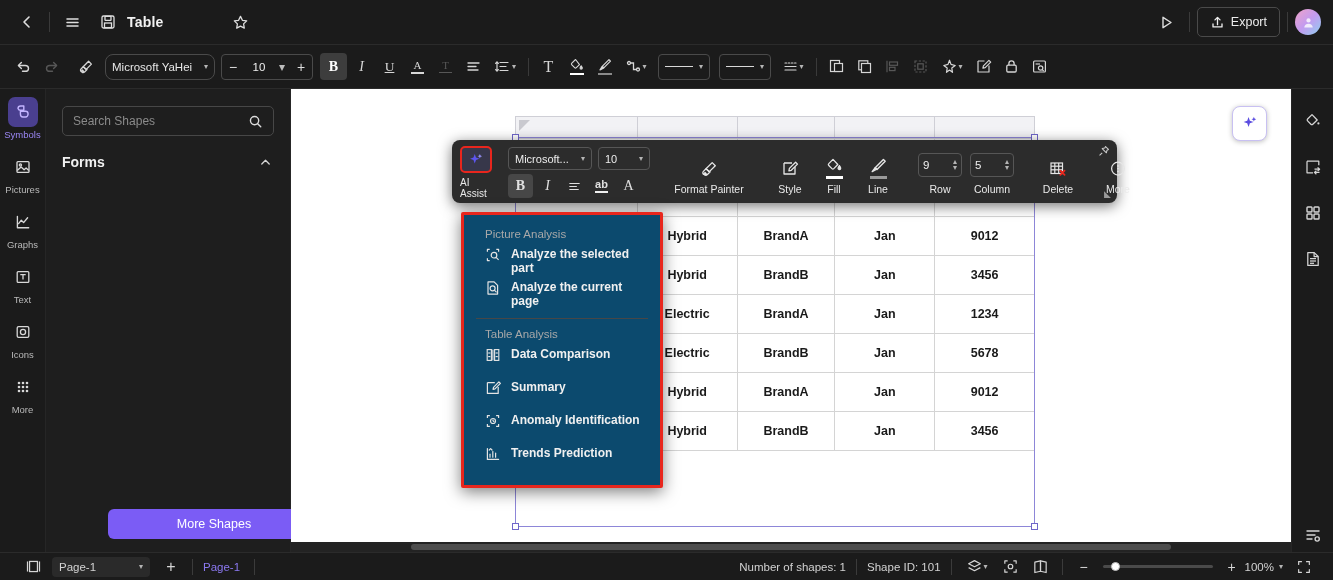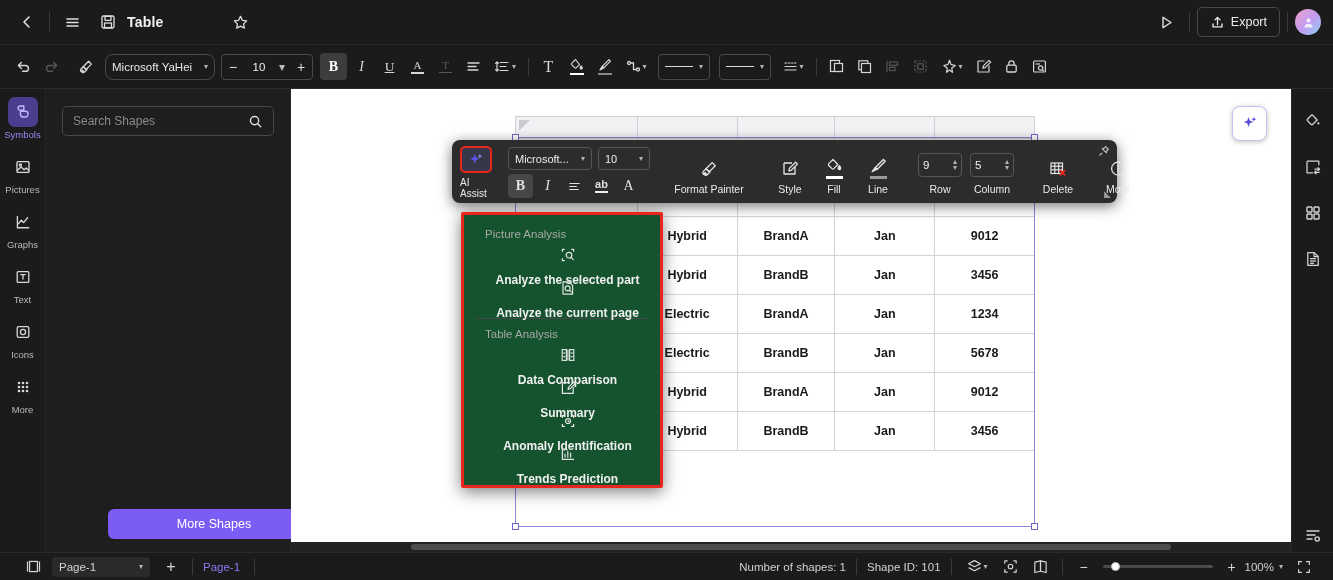--- a/index.html
+++ b/index.html
@@ -187,26 +187,26 @@
   .ft-spin{display:flex;align-items:center;justify-content:space-between;width:44px;height:24px;
     border:1px solid #565656;border-radius:4px;padding:0 4px;}
   .ft-spin .v{font-size:11.5px;color:#f0f0f0;}
   .ft-spin .ar{display:flex;flex-direction:column;line-height:6px;color:#b4b4b4;font-size:8px;}
   .ft-pin{position:absolute;right:7px;top:5px;color:#cfcfcf;cursor:pointer;}
   .ft-resize{position:absolute;right:6px;bottom:4px;color:#9a9a9a;font-size:9px;}
 
   
   .ai-menu {
     position:absolute; left:461px; top:212px; width:202px; height:276px;
-    background:#14532d; border:3px solid #e8261d; border-radius:2px;
+    background:#0c4a6e; border:3px solid #e8261d; border-radius:2px;
     box-shadow:0 4px 16px rgba(0,0,0,.5); padding-top:4px;
   }
   .mi-group{font-size:11.5px;color:#a8a8a8;padding:9px 0 7px 21px;}
   .mi {
-    display:flex;align-items:center;gap:10px;height:33px;padding:0 10px 0 21px;cursor:pointer;flex-direction:column;
+    display:flex;align-items:flex-start;gap:10px;height:33px;padding:0 10px 0 21px;cursor:pointer;
   }
   .mi .mlabel{font-size:12px;color:#f0f0f0;font-weight:bold;}
   .mi .mic{width:16px;height:16px;display:flex;align-items:center;justify-content:center;color:#e4e4e4;flex:0 0 16px;}
   .mi-div{height:1px;background:#474747;margin:5px 12px 0 12px;}
 
   
   .status {
     position:absolute; left:0; bottom:0; width:1333px; height:28px;
     background:#1b1b1b; display:flex;align-items:center;padding:0 10px;
     border-top:1px solid #2b2b2b; font-size:11.5px; color:#d2d2d2;
@@ -503,20 +503,28 @@
     </div>
   </div>
 
   <div class="panel">
     <div class="searchbox">
       <input type="text" placeholder="Search Shapes" style="">
       <span>
         <svg width="15" height="15" viewBox="0 0 16 16" fill="none" stroke="#dcdcdc" stroke-width="1.5" stroke-linecap="round">
             <circle cx="7" cy="7" r="4.4"></circle>
             <line x1="10.3" y1="10.3" x2="13.6" y2="13.6"></line>
+          </svg>
+      </span>
+    </div>
+    <div class="sec-head">
+      <span class="sec-title">Forms</span>
+      <span>
+        <svg width="13" height="13" viewBox="0 0 14 14" fill="none" stroke="#d6d6d6" stroke-width="1.4" stroke-linecap="round" stroke-linejoin="round">
+            <polyline points="3,8.6 7,4.6 11,8.6"></polyline>
           </svg>
       </span>
     </div>
     <div class="more-shapes">More Shapes</div>
   </div>
 
   <div class="canvas">
     <div class="table-wrap">
       <div class="corner-tri"></div>
       <table class="grid">

